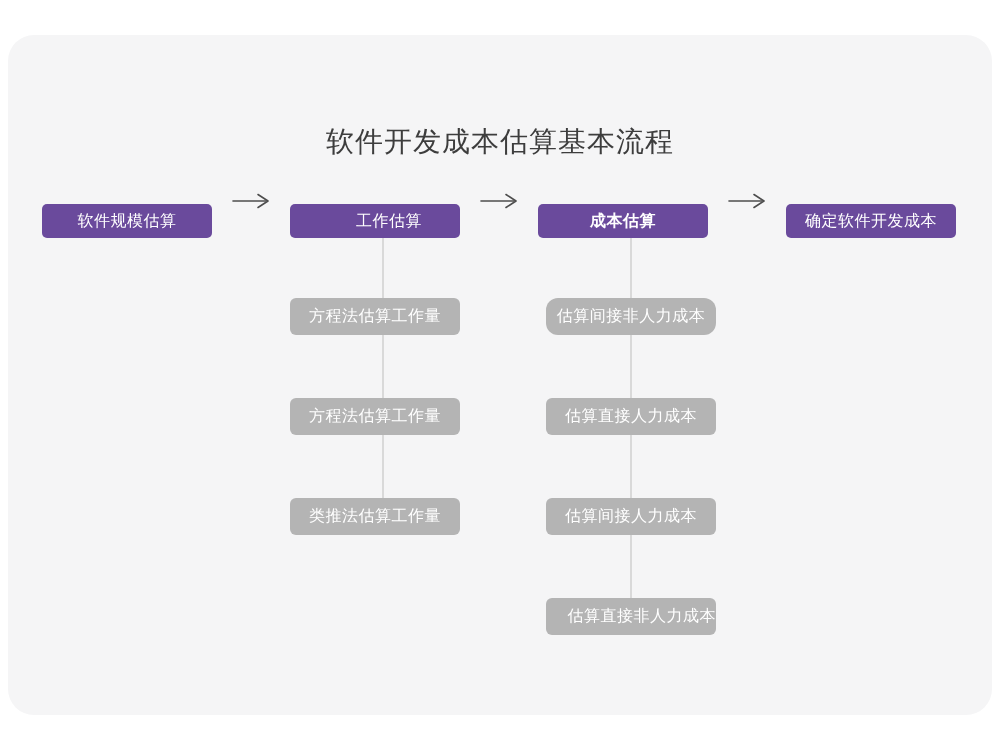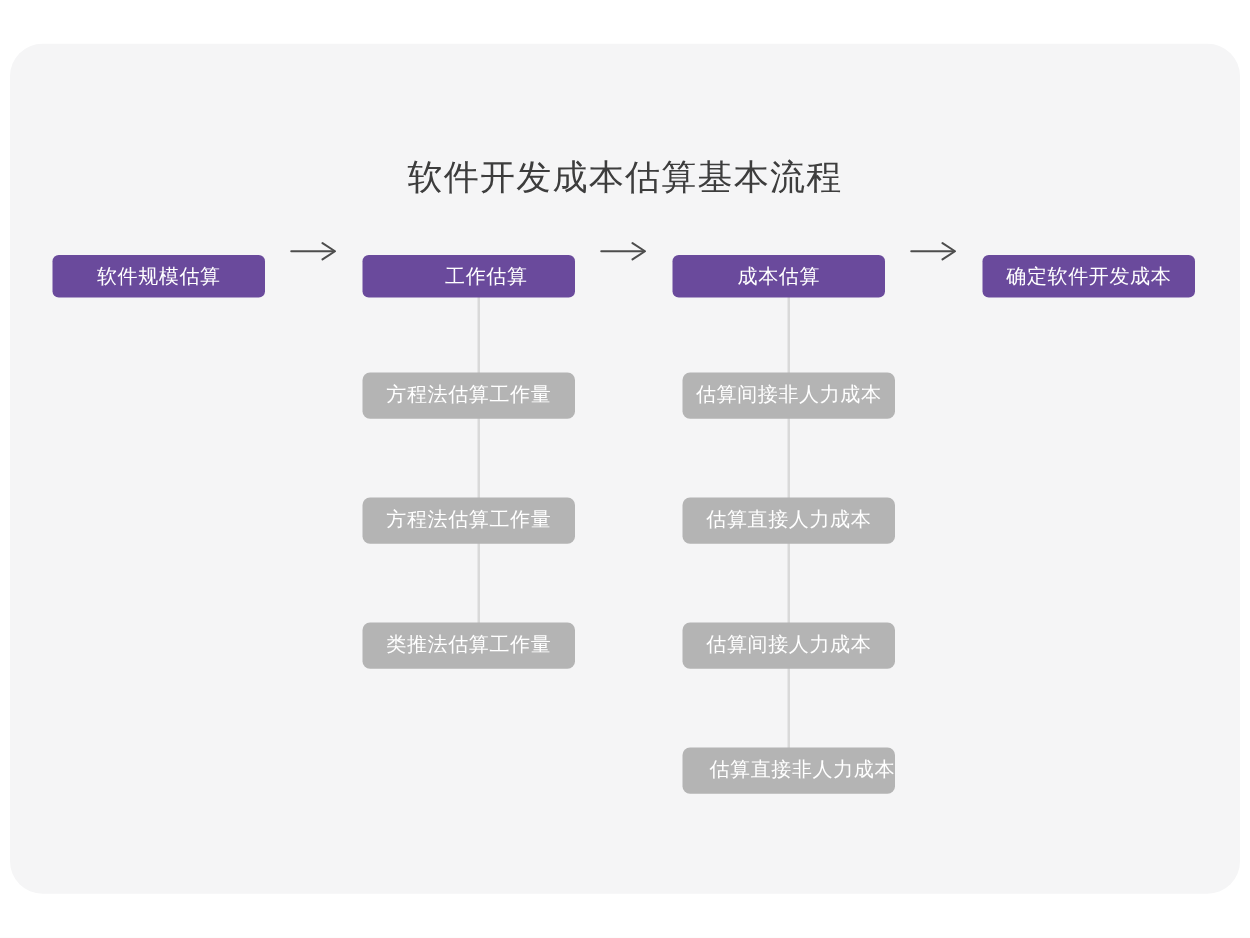--- a/index.html
+++ b/index.html
@@ -78,21 +78,21 @@
     <div class="vline" style="left:622px; top:183px; height:413px;"></div>
 
     <div class="node primary" style="left:34px; top:149px;">
       <span>软件规模估算</span>
     </div>
 
     <div class="node primary" style="left:282px; top:149px;padding-left:28px;">
       <span>工作估算</span>
     </div>
 
-    <div class="node primary" style="left:530px; top:149px;">
+    <div class="node primary" style="left:530px; top:149px;font-weight:bold;">
       <span>成本估算</span>
     </div>
 
     <div class="node primary" style="left:778px; top:149px;">
       <span>确定软件开发成本</span>
     </div>
 
     <div class="arrow" style="left:224px; top:157px;">
       <svg width="40" height="18" viewBox="0 0 40 18">
         <line x1="1" y1="9" x2="34" y2="9" stroke="#4d4d4d" stroke-width="1.6" stroke-linecap="round"></line>
@@ -115,21 +115,21 @@
     <div class="node secondary" style="left:282px; top:243px;">
       <span>方程法估算工作量</span>
     </div>
     <div class="node secondary" style="left:282px; top:343px;">
       <span>方程法估算工作量</span>
     </div>
     <div class="node secondary" style="left:282px; top:443px;">
       <span>类推法估算工作量</span>
     </div>
 
-    <div class="node secondary" style="left:538px; top:243px;">
+    <div class="node secondary" style="left:538px; top:243px;border-radius:12px;">
       <span>估算间接非人力成本</span>
     </div>
     <div class="node secondary" style="left:538px; top:343px;">
       <span>估算直接人力成本</span>
     </div>
     <div class="node secondary" style="left:538px; top:443px;">
       <span>估算间接人力成本</span>
     </div>
     <div class="node secondary" style="left:538px; top:543px;justify-content:flex-end;">
       <span>估算直接非人力成本</span>

